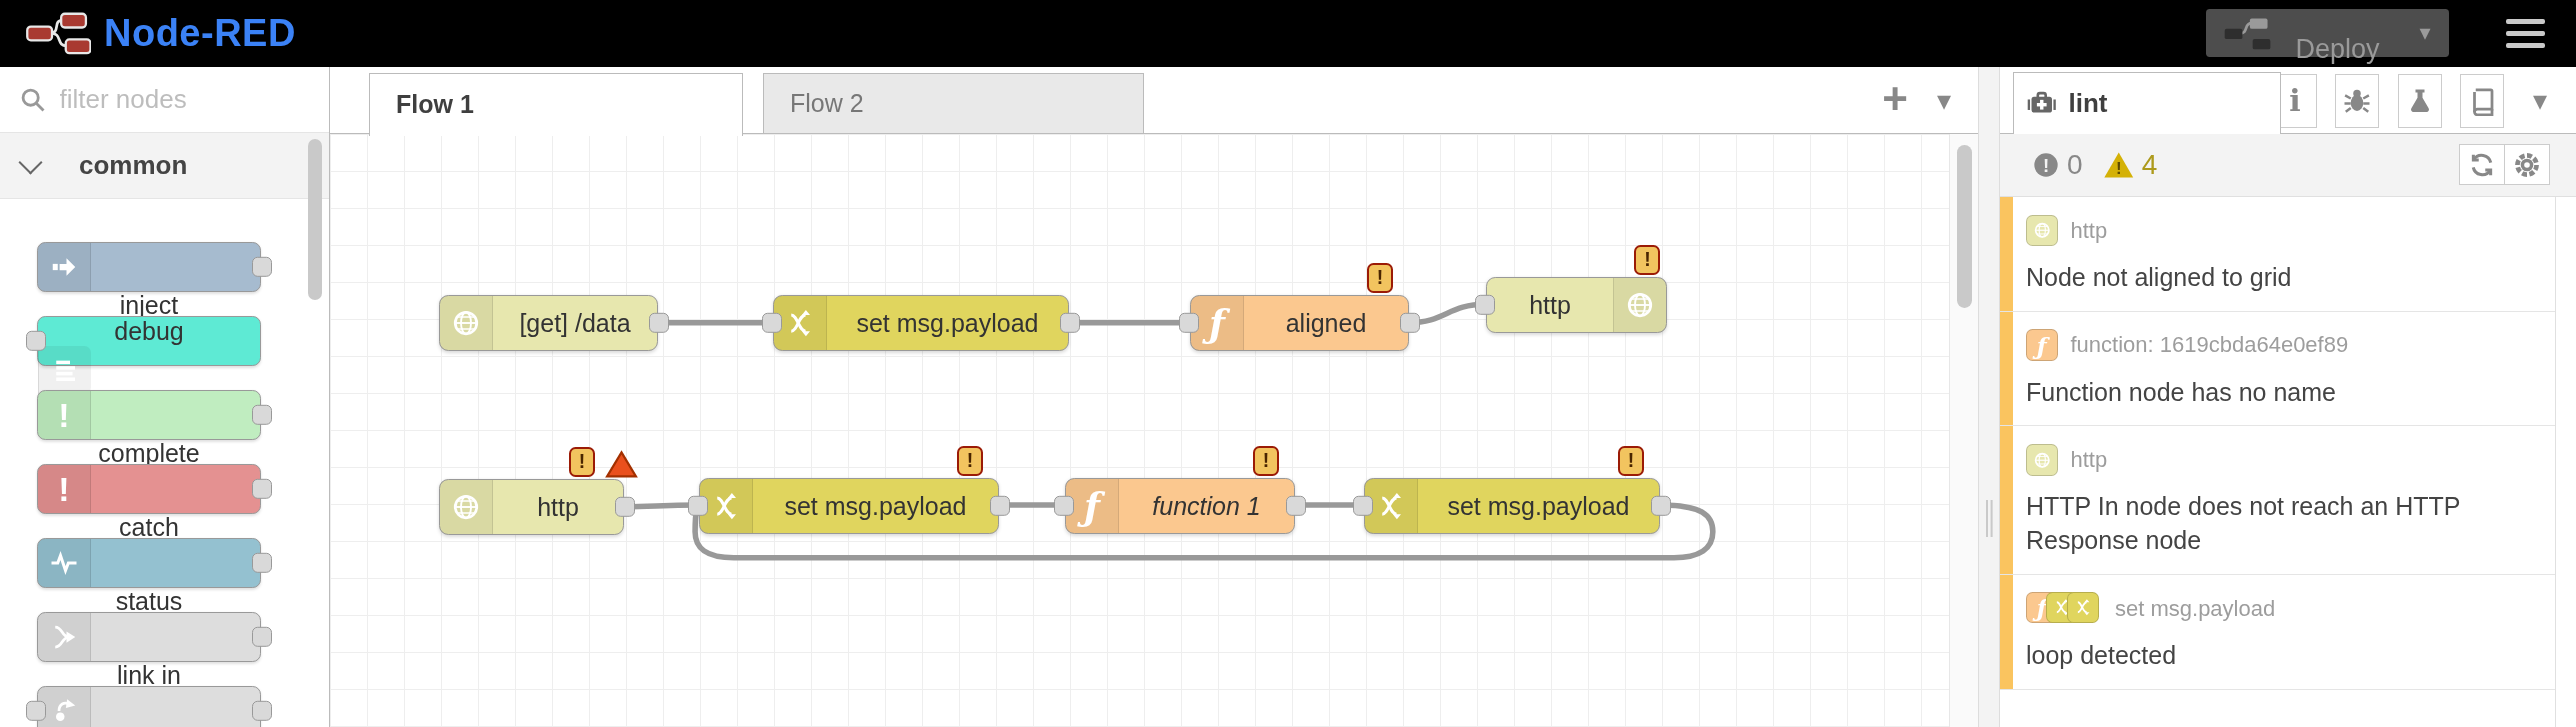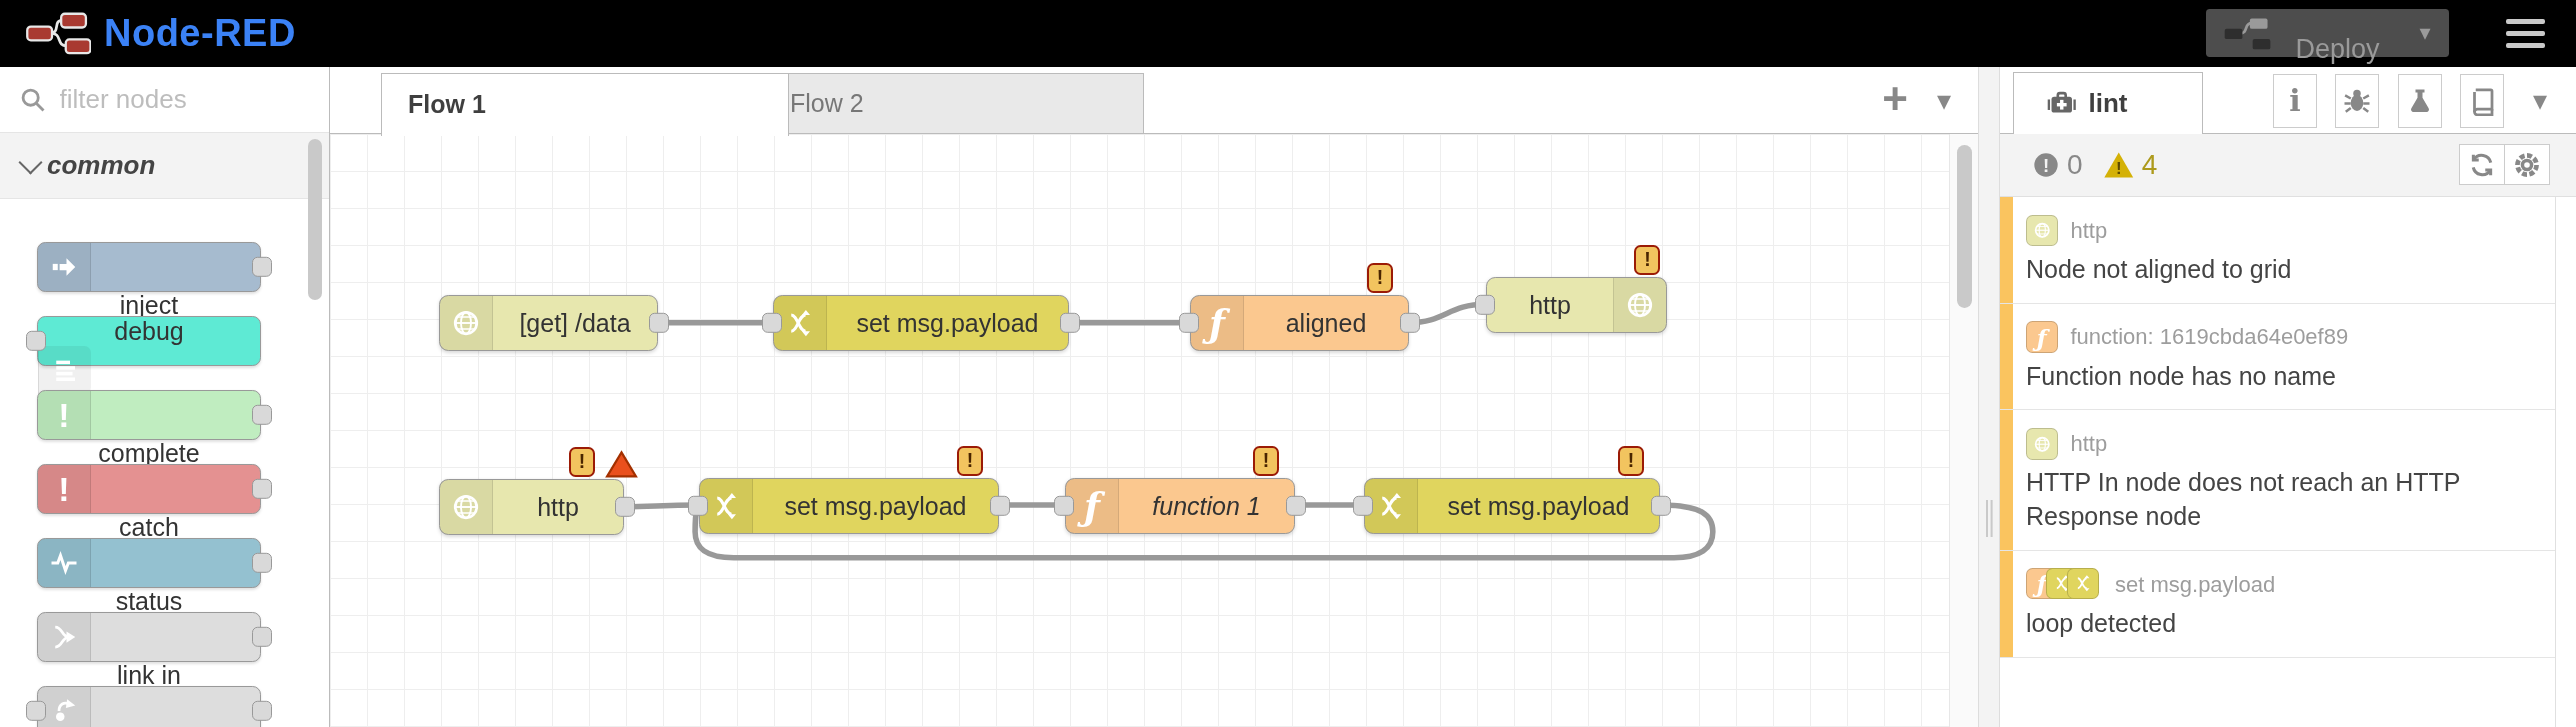--- a/index.html
+++ b/index.html
@@ -17,21 +17,21 @@
   #hamburger div{height:5.6px;background:#c9c9c9;border-radius:1.9px;margin-bottom:6.5px;}
   
   #palette{position:absolute;left:0;top:67px;width:330px;height:661px;background:#fff;
       border-right:1.9px solid #bbb;box-sizing:border-box;overflow:hidden;}
   #palette-search{height:65px;border-bottom:1.9px solid #e5e5e5;display:flex;align-items:center;padding-left:18.5px;}
   #palette-search input{border:none;outline:none;font-size:26px;color:#666;margin-left:11px;width:231px;
       font-family:"Liberation Sans",sans-serif;}
   #palette-search input::placeholder{color:#bdbdbd;}
   #palette-cat{height:65px;background:#f3f3f3;border-bottom:1.9px solid #e5e5e5;display:flex;
       align-items:center;padding-left:22px;}
-  #palette-cat .cat-label{font-size:26px;font-weight:bold;color:#444;margin-left:8px;font-style:italic;}
+  #palette-cat .cat-label{font-size:26px;font-weight:bold;color:#444;margin-left:40px;}
   .chev{width:15px;height:15px;border-right:2.8px solid #666;border-bottom:2.8px solid #666;
       transform:rotate(45deg);display:inline-block;margin-top:-5.6px;}
   #palette-list{padding-top:43px;}
   .pal-node{position:relative;width:224px;height:50px;margin:0 0 24px 37px;border:1.9px solid #999;
       border-radius:8.3px;box-sizing:border-box;box-shadow:0 1.9px 2.8px rgba(0,0,0,.12);display:flex;cursor:grab;flex-direction:column;}
   .pal-scroll{position:absolute;right:7.4px;top:72px;width:14px;height:161px;background:#c9c9c9;border-radius:7.4px;}
   
   .icon-region{width:52px;height:100%;background:rgba(0,0,0,.06);display:flex;align-items:center;
       justify-content:center;flex:none;}
   .icon-region.left{border-right:0.9px solid rgba(0,0,0,.10);border-radius:6.5px 0 0 6.5px;}
@@ -64,39 +64,39 @@
   .err-tri{position:absolute;top:-30px;width:33px;height:28px;}
   #canvas-scroll-track{position:absolute;right:0;top:67px;bottom:0;width:28px;background:#fafafa;border-left:0.9px solid #e7e7e7;}
   #canvas-scroll-thumb{position:absolute;right:6.5px;top:78px;width:15px;height:163px;background:#c9c9c9;border-radius:7.4px;}
   
   #separator{position:absolute;left:1978px;top:67px;width:22px;height:661px;background:#f3f3f3;
       border-left:1.9px solid #ddd;border-right:1.9px solid #ddd;box-sizing:border-box;cursor:col-resize;}
   #separator .grip{position:absolute;left:6.5px;top:433px;width:2.8px;height:37px;background:#c9c9c9;box-shadow:4.6px 0 0 #c9c9c9;}
   
   #sidebar{position:absolute;left:2000px;top:67px;width:576px;height:661px;background:#fff;}
   #side-tabbar{position:absolute;left:0;top:0;right:0;height:67px;background:#fff;border-bottom:1.9px solid #bbb;box-sizing:border-box;}
-  #lint-tab{position:absolute;left:13px;top:4.6px;width:190px;height:62px;background:#fff;z-index:2;
-      border:1.9px solid #bbb;border-bottom:none;box-sizing:border-box;display:flex;align-items:center;padding-left:32px;gap:11px;}
+  #lint-tab{position:absolute;left:13px;top:4.6px;width:268px;height:62px;background:#fff;z-index:2;
+      border:1.9px solid #bbb;border-bottom:none;box-sizing:border-box;display:flex;align-items:center;padding-left:12px;gap:11px;}
   #lint-tab .tlabel{font-size:26px;font-weight:bold;color:#3f3f3f;}
   .side-iconbtn{position:absolute;top:6.5px;width:44px;height:54px;border:1.9px solid #ccc;background:#fff;
       box-sizing:border-box;display:flex;align-items:center;justify-content:center;cursor:pointer;color:#888;}
   #side-caret{position:absolute;left:533px;top:16.7px;color:#888;font-size:28px;cursor:pointer;}
   #lint-toolbar{position:absolute;left:0;top:67px;right:0;height:63px;background:#f3f3f3;
       border-bottom:1.9px solid #e0e0e0;box-sizing:border-box;display:flex;align-items:center;padding-left:31.5px;}
   #lint-toolbar .cnt{font-size:28px;color:#888;margin:0 20.4px 0 7.4px;}
   #lint-toolbar .cnt.warn{color:#ad9a1c;}
   #lint-actions{position:absolute;right:26px;top:10.2px;display:flex;border:1.9px solid #ccc;background:#fff;}
   #lint-actions .act{width:44px;height:39px;display:flex;align-items:center;justify-content:center;cursor:pointer;}
   #lint-actions .act + .act{border-left:1.9px solid #ccc;}
   #lint-list{position:absolute;left:0;top:130px;width:556px;bottom:0;border-right:1.9px solid #e0e0e0;box-sizing:border-box;}
   .lint-item{position:relative;border-bottom:1.9px solid #e5e5e5;padding:15px 28px 16.7px 26px;cursor:pointer;}
   .lint-item .bar{position:absolute;left:0;top:0;bottom:0;width:13px;background:#fac45f;}
   .lint-item .row1{display:flex;align-items:center;gap:13px;height:37px;}
   .lint-item .nlabel{color:#9d9d9d;font-size:22px;}
-  .lint-item .msg{color:#444;font-size:25px;line-height:34px;margin-top:3px;max-width:481px;}
+  .lint-item .msg{color:#444;font-size:25px;line-height:34px;margin-top:11px;max-width:481px;}
   .mini-icon{width:31.5px;height:31.5px;border-radius:6.5px;border:1.9px solid rgba(0,0,0,.18);box-sizing:border-box;
       display:flex;align-items:center;justify-content:center;flex:none;}
   .iconstack{position:relative;width:76px;height:37px;flex:none;}
   .iconstack .mini-icon{position:absolute;top:1.9px;}
   .fn-glyph{color:#fff;font-family:"DejaVu Serif",serif;font-style:italic;font-weight:bold;}
   .excl-glyph{color:#fff;font-weight:bold;font-size:31.5px;}
 </style>
 </head>
 <body>
 
@@ -209,21 +209,21 @@
         <span class="port in"></span>
         <span class="port out"></span>
       </div>
     </div>
   <div class="pal-scroll"></div>
 </div>
 
 <div id="workspace">
   <div id="tabbar">
     <div id="flow-tabs">
-        <div class="flowtab active" style="left: 39px; width: 408px; margin-left: 12px;">Flow 1</div>
+        <div class="flowtab active" style="left: 39px; width: 374px;">Flow 1</div>
         <div class="flowtab inactive" style="left: 433px; width: 381px;">Flow 2</div>
       </div>
     <div id="tab-add">+</div>
     <div id="tab-menu">▾</div>
   </div>
   <div id="canvas">
     <svg id="wires" width="1648" height="594" viewBox="0 0 1780 642">
         <path d="M354 204 H478" fill="none" stroke="#999999" stroke-width="6" stroke-linecap="round"></path>
         <path d="M798 204 H929" fill="none" stroke="#999999" stroke-width="6" stroke-linecap="round"></path>
         <path d="M1165 204 C1205 204 1208 184 1248 184" fill="none" stroke="#999999" stroke-width="6" stroke-linecap="round"></path>

